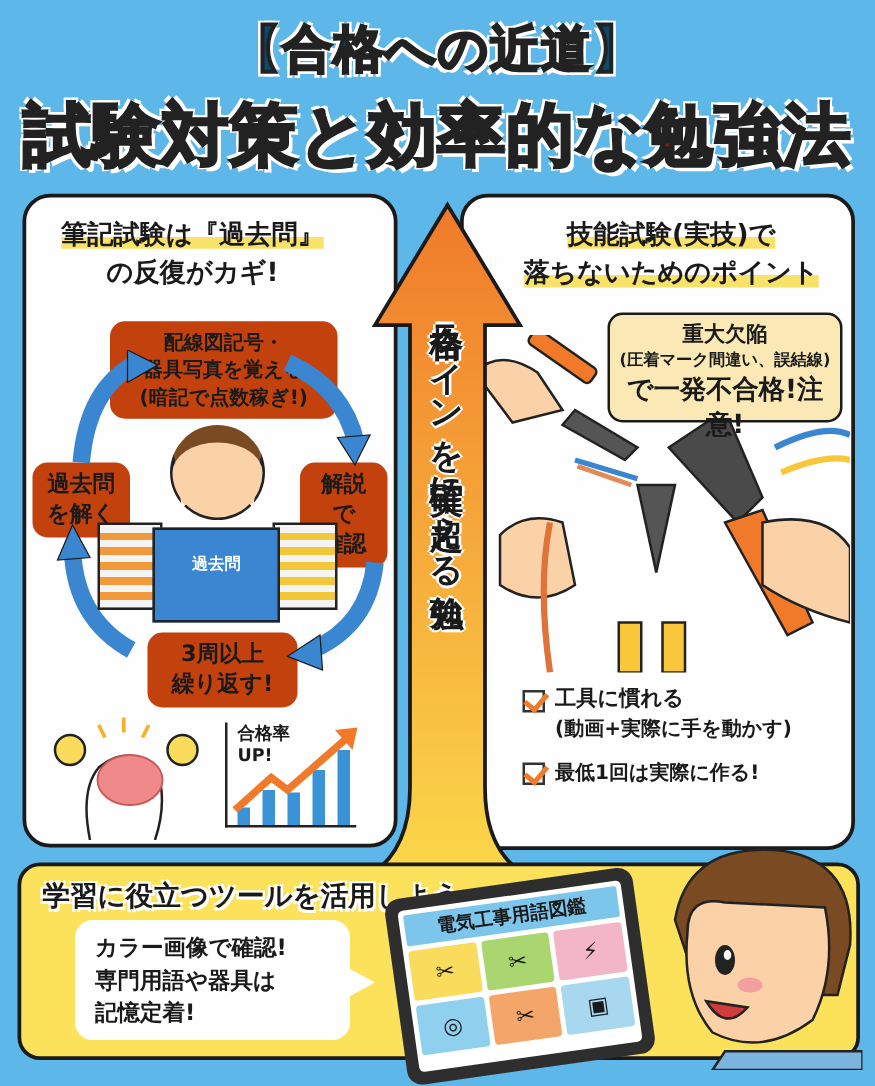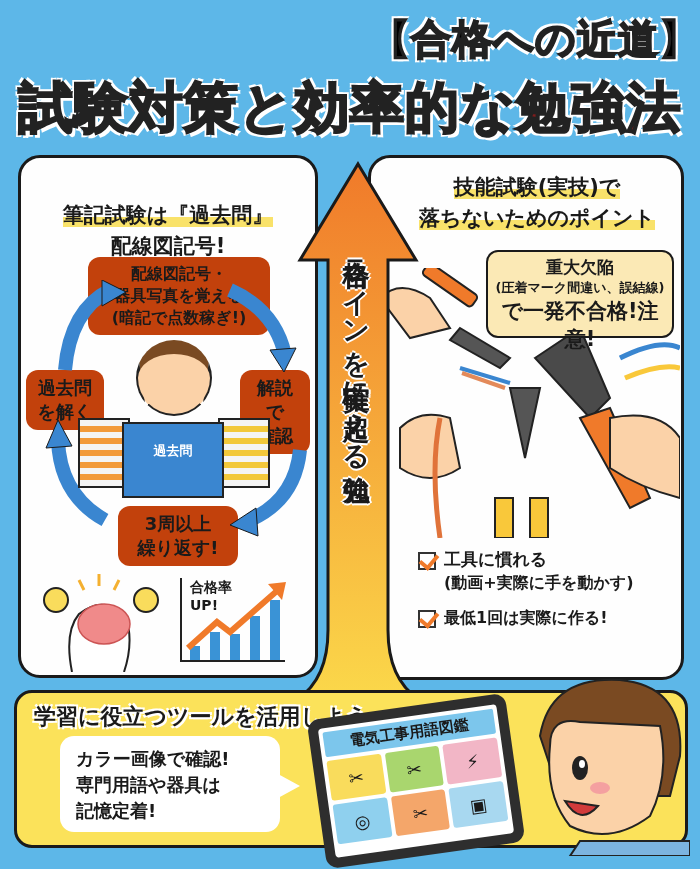--- a/index.html
+++ b/index.html
@@ -5,22 +5,22 @@
   * { box-sizing: border-box; margin: 0; padding: 0; }
   html, body { width: 700px; height: 869px; overflow: hidden; }
   body {
     background: #5db7e8;
     font-family: "DejaVu Sans", "Liberation Sans", sans-serif;
     position: relative;
     color: #1a1a1a;
   }
   .title1 {
     position: absolute; left: 0; width: 700px; top: 12px;
-    text-align: right; font-size: 40px; font-weight: 900;
-    color: #000000; letter-spacing: 1px;
+    text-align: center; font-size: 40px; font-weight: 900;
+    color: #0c4a6e; letter-spacing: 1px;
     -webkit-text-stroke: 2px #222;
     text-shadow: 0 0 0 #fff, 3px 3px 0 #fff, -3px -3px 0 #fff, 3px -3px 0 #fff, -3px 3px 0 #fff;
   }
   .title2 {
     position: absolute; left: 0; width: 700px; top: 72px;
     text-align: center; font-size: 54px; font-weight: 900;
     color: #7f1d1d; letter-spacing: 1px;
     -webkit-text-stroke: 2.5px #222;
     text-shadow: 4px 4px 0 #fff, -3px -3px 0 #fff, 3px -3px 0 #fff, -3px 3px 0 #fff;
   }
@@ -98,23 +98,23 @@
   .tiles { display: grid; grid-template-columns: repeat(3, 1fr); gap: 4px; }
   .tile { height: 40px; border-radius: 3px; display: flex; align-items: center; justify-content: center; font-size: 18px; }
 </style>
 </head>
 <body>
 
 <div class="title1">【合格への近道】</div>
 <div class="title2">試験対策と効率的な勉強法</div>
 
 <div class="panel panel-left"></div>
-<div class="heading" style="left:30px; top:172px; width:276px;margin-top:28px;">
+<div class="heading" style="left:16px; top:172px; width:276px;">
   <span class="hl">筆記試験は『過去問』</span><br>
-  <span>配線図記号!</span>
+  <span>の反復がカギ!</span>
 </div>
 
 <div class="note-box" style="left:88px; top:257px; width:182px; white-space:pre-line;">配線図記号・
 器具写真を覚える
 (暗記で点数稼ぎ!)</div>
 <div class="note-box" style="left:240px; top:370px; width:70px; white-space:pre-line; font-size:18px; line-height:24px;">解説で
 確認</div>
 <div class="note-box" style="left:118px; top:506px; width:120px; white-space:pre-line; font-size:18px; line-height:24px;">3周以上
 繰り返す!</div>
 <div class="note-box" style="left:26px; top:370px; width:78px; white-space:pre-line; font-size:18px; line-height:24px;">過去問

